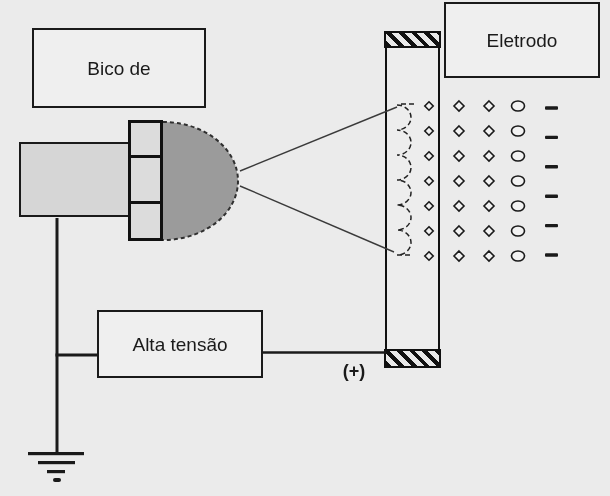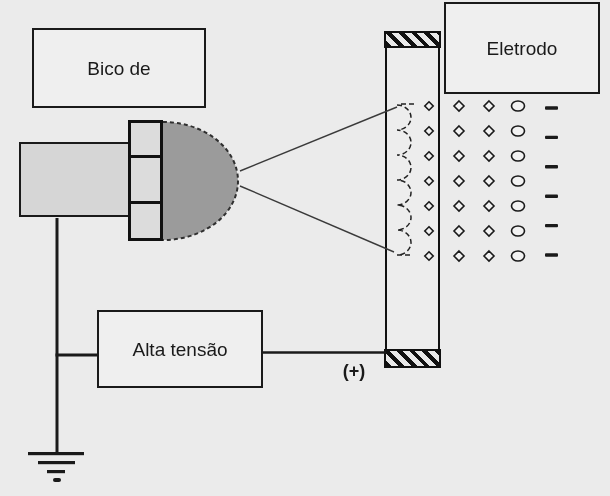--- a/index.html
+++ b/index.html
@@ -9,22 +9,22 @@
     background: var(--background, #ebebeb);
     color: var(--ink, #1a1a1a); overflow: hidden;
   }
   .label-box {
     position: absolute; border: 2px solid var(--ink, #1a1a1a);
     background: var(--box-fill, #efefef);
     display: flex; flex-direction: column; align-items: center; justify-content: center;
     text-align: center; font-size: 19px; line-height: 25px; color: var(--ink, #1a1a1a);
   }
   #bico-box     { left: 32px;  top: 28px;  width: 174px; height: 80px; }
-  #eletrodo-box { left: 444px; top: 2px;   width: 156px; height: 92px; }
-  #alta-box     { left: 97px;  top: 310px; width: 166px; height: 78px; }
+  #eletrodo-box { left: 444px; top: 2px;   width: 156px; height: 76px; }
+  #alta-box     { left: 97px;  top: 310px; width: 166px; height: 68px; }
   #plus-label   { position: absolute; left: 334px; top: 361px; width: 40px;
                   font-size: 18px; font-weight: 700; text-align: center; }
   #nozzle-body {
     position: absolute; left: 19px; top: 142px; width: 111px; height: 75px;
     background: var(--nozzle-body, #d6d6d6); border: 2px solid var(--ink, #1a1a1a);
   }
   .collar-block {
     position: absolute; left: 128px; width: 35px;
     background: var(--nozzle-cap, #dcdcdc); border: 3px solid #111;
   }

